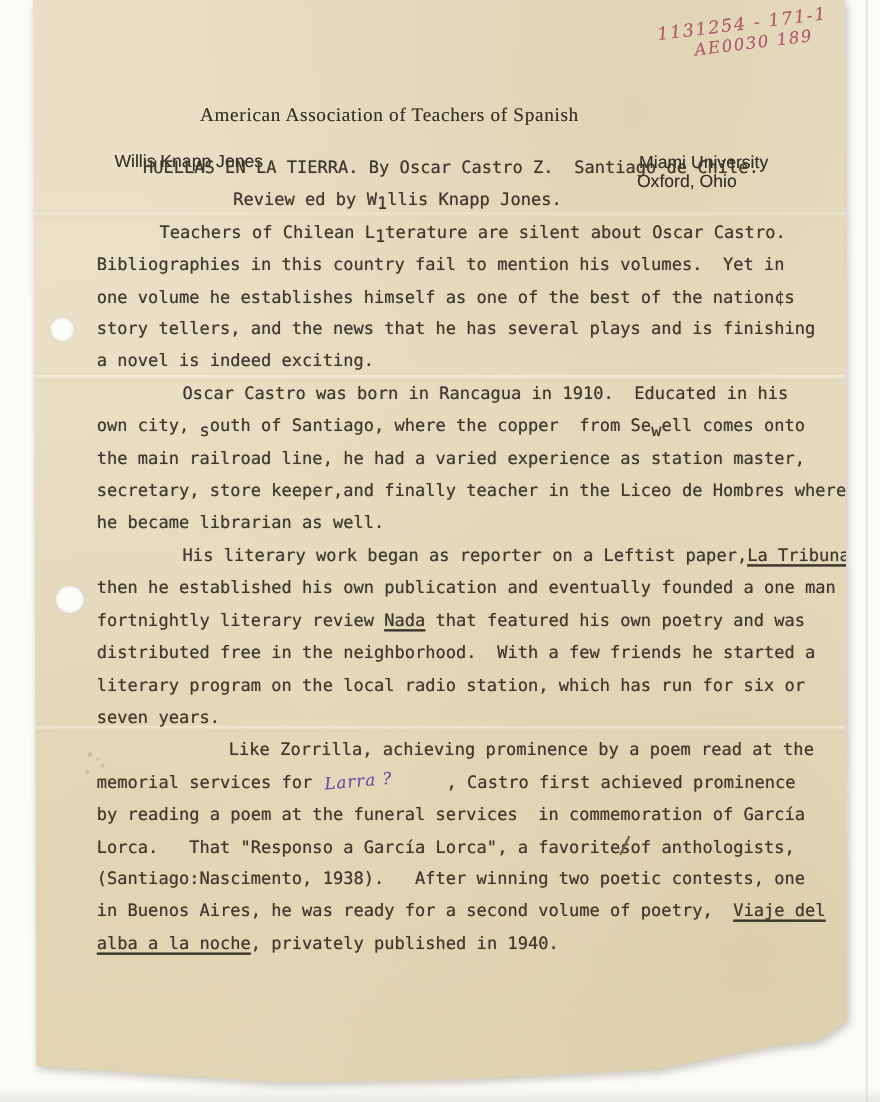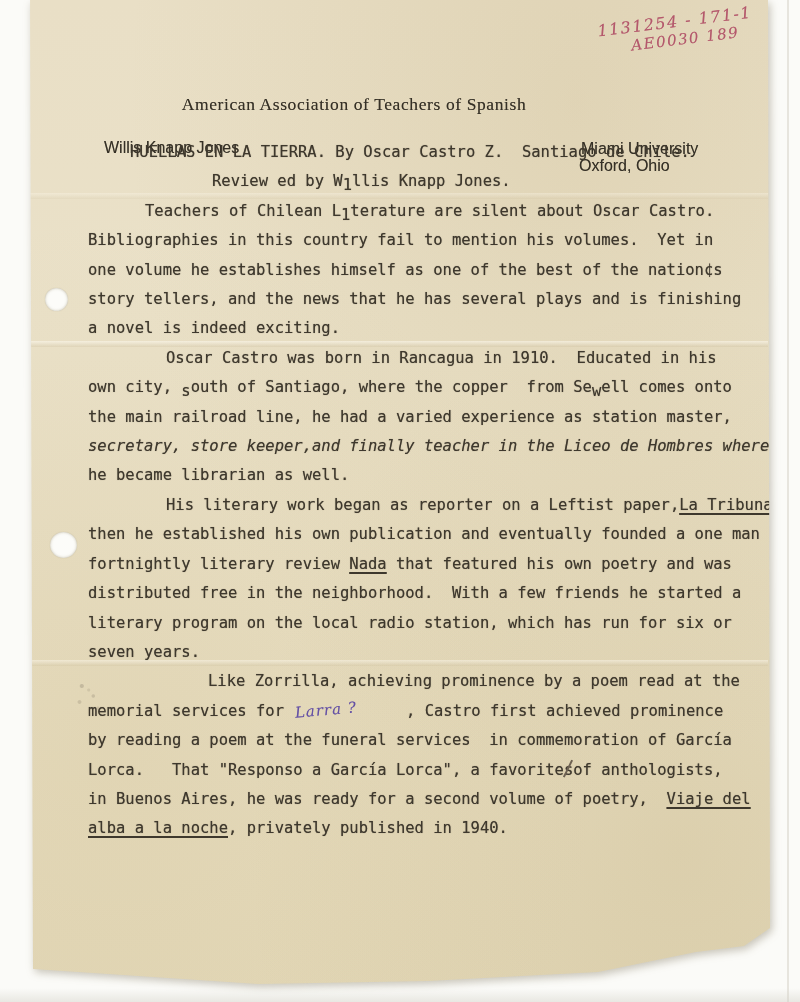--- a/index.html
+++ b/index.html
@@ -138,32 +138,33 @@
         <div class="line" style="padding-left: 42px;"><span class="seg">HUELLAS EN LA TIERRA. By Oscar Castro Z.  Santiago de Chile.</span></div>
         <div class="line" style="padding-left: 124px;"><span class="seg">Review ed by W</span><span class="seg sub">1</span><span class="seg">llis Knapp Jones.</span></div>
         <div class="line" style="padding-left: 57px;"><span class="seg">Teachers of Chilean L</span><span class="seg sub">1</span><span class="seg">terature are silent about Oscar Castro.</span></div>
         <div class="line" style="padding-left: 0px;"><span class="seg">Bibliographies in this country fail to mention his volumes.  Yet in</span></div>
         <div class="line" style="padding-left: 0px;"><span class="seg">one volume he establishes himself as one of the best of the nation¢s</span></div>
         <div class="line" style="padding-left: 0px;"><span class="seg">story tellers, and the news that he has several plays and is finishing</span></div>
         <div class="line" style="padding-left: 0px;"><span class="seg">a novel is indeed exciting.</span></div>
         <div class="line" style="padding-left: 78px;"><span class="seg">Oscar Castro was born in Rancagua in 1910.  Educated in his</span></div>
         <div class="line" style="padding-left: 0px;"><span class="seg">own city, </span><span class="seg sub">s</span><span class="seg">outh of Santiago, where the copper  from Se</span><span class="seg sub">w</span><span class="seg">ell comes onto</span></div>
         <div class="line" style="padding-left: 0px;"><span class="seg">the main railroad line, he had a varied experience as station master,</span></div>
-        <div class="line" style="padding-left: 0px; font-style: italic;"><span class="seg">secretary, store keeper,and finally teacher in the Liceo de Hombres where</span></div>
+        <div class="line" style="padding-left: 0px;"><span class="seg">secretary, store keeper,and finally teacher in the Liceo de Hombres where</span></div>
         <div class="line" style="padding-left: 0px;"><span class="seg">he became librarian as well.</span></div>
         <div class="line" style="padding-left: 78px;"><span class="seg">His literary work began as reporter on a Leftist paper,</span><span class="seg u">La Tribuna,</span></div>
         <div class="line" style="padding-left: 0px;"><span class="seg">then he established his own publication and eventually founded a one man</span></div>
         <div class="line" style="padding-left: 0px;"><span class="seg">fortnightly literary review </span><span class="seg u">Nada</span><span class="seg"> that featured his own poetry and was</span></div>
         <div class="line" style="padding-left: 0px;"><span class="seg">distributed free in the neighborhood.  With a few friends he started a</span></div>
         <div class="line" style="padding-left: 0px;"><span class="seg">literary program on the local radio station, which has run for six or</span></div>
         <div class="line" style="padding-left: 0px;"><span class="seg">seven years.</span></div>
         <div class="line" style="padding-left: 120px;"><span class="seg">Like Zorrilla, achieving prominence by a poem read at the</span></div>
         <div class="line" style="padding-left: 0px;"><span class="seg">memorial services for </span><span class="seg hw">Larra ?</span><span class="seg">     , Castro first achieved prominence</span></div>
         <div class="line" style="padding-left: 0px;"><span class="seg">by reading a poem at the funeral services  in commemoration of García</span></div>
         <div class="line" style="padding-left: 0px;"><span class="seg">Lorca.   That "Responso a García Lorca", a favorite</span><span class="seg slash">s</span><span class="seg">of anthologists,</span></div>
+        <div class="line" style="padding-left: 0px;"><span class="seg">(Santiago:Nascimento, 1938).   After winning two poetic contests, one</span></div>
         <div class="line" style="padding-left: 0px;"><span class="seg">in Buenos Aires, he was ready for a second volume of poetry,  </span><span class="seg u">Viaje del</span></div>
         <div class="line" style="padding-left: 0px;"><span class="seg u">alba a la noche</span><span class="seg">, privately published in 1940.</span></div>
       </div>
 
     <div class="hole h1"></div>
     <div class="hole h2"></div>
     <div class="smudge"></div>
   </div>
 </div>
 

